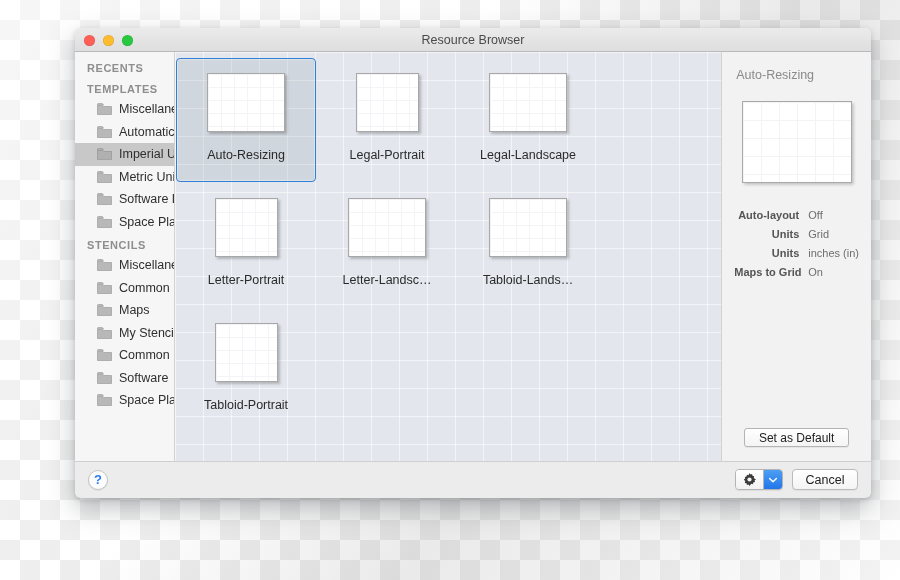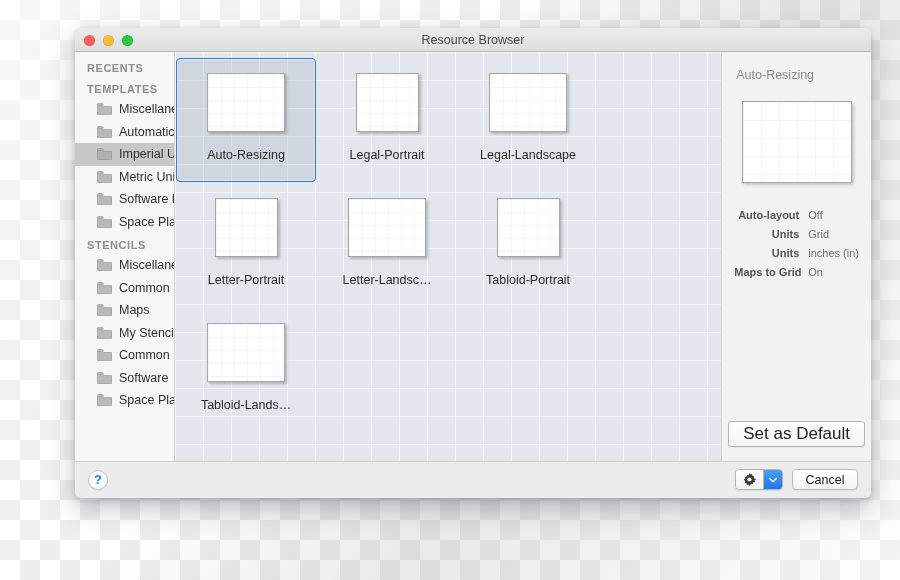--- a/index.html
+++ b/index.html
@@ -246,22 +246,22 @@
     font-size: 12.5px;
     color: #222222;
     display: inline-flex;
     align-items: center;
     justify-content: center;
     padding: 0 12px;
     box-shadow: 0 1px 1px rgba(0,0,0,0.06);
     white-space: nowrap;
   }
   .btn.small {
-    height: 26px;
-    font-size: 17px;
+    height: 19px;
+    font-size: 12px;
     border-radius: 3px;
     padding: 8px 14px;
     border-color: #b4b4b4;
   }
   .btn-row { display: flex; align-items: center; gap: 9px; }
 
   
   .gear-split {
     display: flex;
     height: 21px;
@@ -470,27 +470,27 @@
           <div class="cell-label">Letter-Portrait</div>
         </div>
 
         <div class="cell">
           <div class="thumb"></div>
           <div class="cell-label">Letter-Landsc…</div>
         </div>
 
 
         <div class="cell">
+          <div class="thumb"></div>
+          <div class="cell-label">Tabloid-Lands…</div>
+        </div>
+
+        <div class="cell">
           <div class="thumb portrait"></div>
           <div class="cell-label">Tabloid-Portrait</div>
-        </div>
-
-        <div class="cell">
-          <div class="thumb"></div>
-          <div class="cell-label">Tabloid-Lands…</div>
         </div>
 
       </div>
     </div>
 
     <div class="inspector">
       <div class="insp-title">Auto-Resizing</div>
 
       <div class="insp-preview-wrap">
         <div class="insp-preview"></div>

